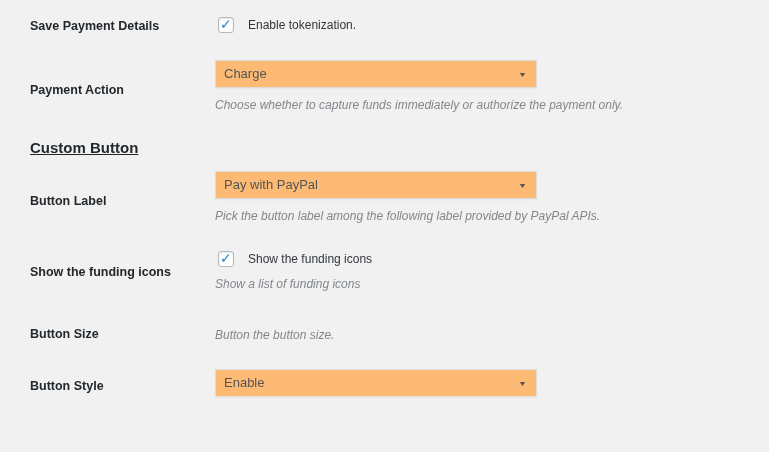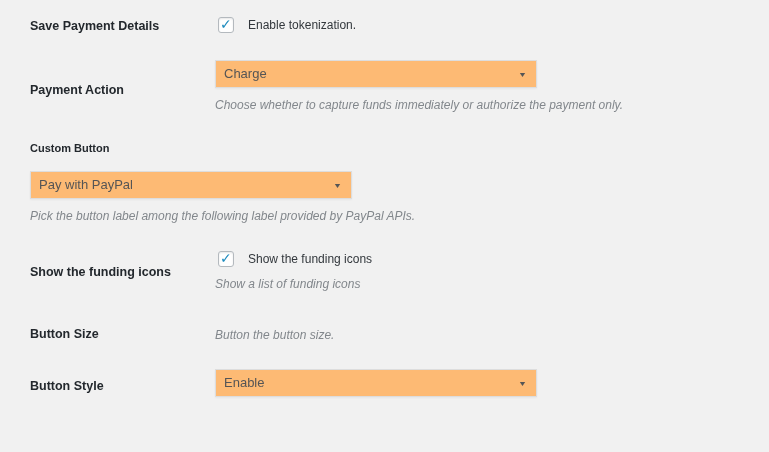--- a/index.html
+++ b/index.html
@@ -46,21 +46,21 @@
   .checkbox-text { font-size: 12px; color: #32373c; margin-left: 14px; line-height: 18px; }
 
   .description {
     margin-top: 10px; max-width: 560px;
     font-size: 12px; font-style: italic; color: #82878c; line-height: 15px;
   }
   .checkbox-row .description { margin-top: 9px; }
 
   h2.section-heading {
     margin: 12px 0 0 0; padding: 0;
-    font-size: 11px; font-weight: bold; color: #23282d; line-height: 20px;
+    font-size: 15px; font-weight: bold; color: #23282d; line-height: 20px; text-decoration: underline;
   }
 </style>
 </head>
 <body>
 
 <div class="wrap">
 
   <div class="form-row checkbox-row">
     <div class="row-label">Save Payment Details</div>
     <div class="field-col">
@@ -80,20 +80,21 @@
         <span class="select-value">Charge</span>
         <span class="select-arrow">▼</span>
       </div>
       <div class="description">Choose whether to capture funds immediately or authorize the payment only.</div>
     </div>
   </div>
 
   <h2 class="section-heading">Custom Button</h2>
 
   <div class="form-row select-row">
+    <div class="row-label">Button Label</div>
     <div class="field-col">
       <div class="select-box">
         <span class="select-value">Pay with PayPal</span>
         <span class="select-arrow">▼</span>
       </div>
       <div class="description">Pick the button label among the following label provided by PayPal APIs.</div>
     </div>
   </div>
 
   <div class="form-row checkbox-row">

